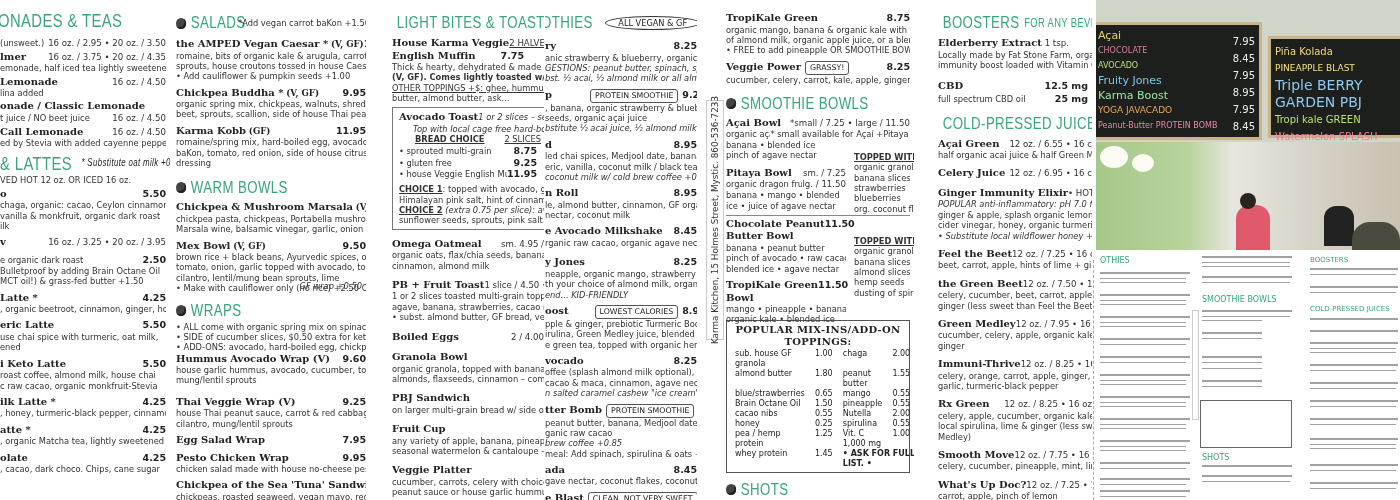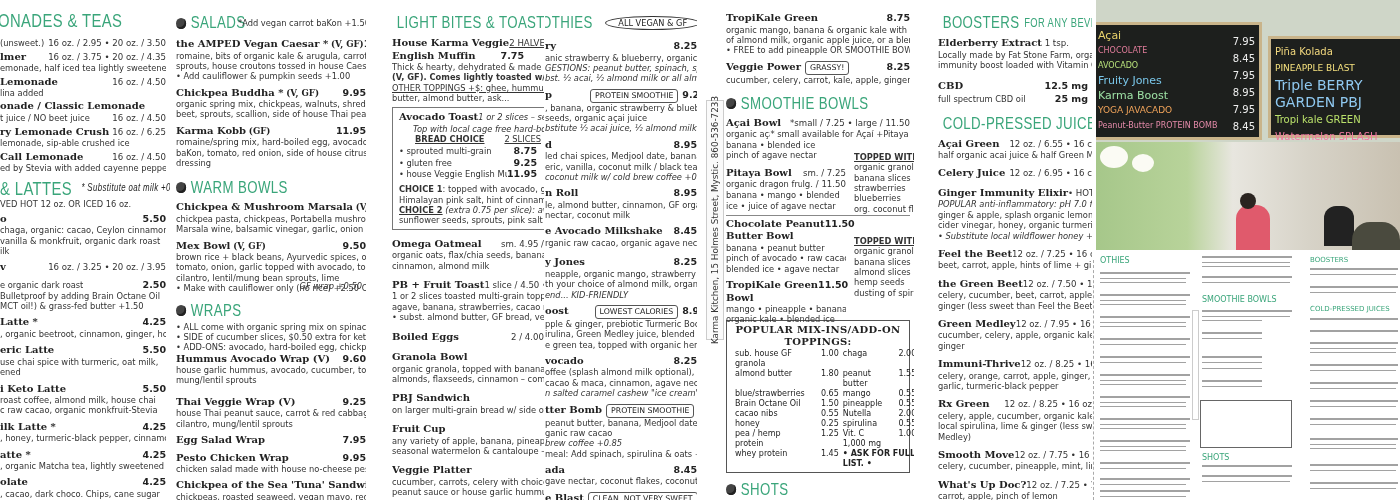--- a/index.html
+++ b/index.html
@@ -17,21 +17,21 @@
 .size{font-size:8.6px;color:#333}
 .desc{font-size:8.3px;color:#333;white-space:nowrap;overflow:hidden}
 .note{font-style:italic}
 .tag{display:inline-block;border:1px solid #555;border-radius:3px;font-size:7.8px;padding:0 4px;margin:0 4px;line-height:12px}
 .oval{display:inline-block;border:1px solid #333;border-radius:50%;font-size:8.2px;padding:1px 12px;margin-left:6px}
 .madebox{position:absolute;border:1px solid #999;font-size:8.3px;text-align:center;line-height:10px;padding:2px 4px;background:#fff}
 .box{border:1px solid #777;padding:3px 6px;margin-top:4px}
 .mix{border:1.5px solid #555;padding:3px 8px;margin-top:6px}
 .mix h4{font-family:"DejaVu Serif",serif;font-size:10px;letter-spacing:0.3px;text-align:center}
 .mixgrid{display:grid;grid-template-columns:1fr 30px 1fr 30px;font-size:8px;column-gap:4px}
-.mixgrid span:nth-child(2n){text-align:right}
+.mixgrid span:nth-child(2n){text-align:center}
 .vert{position:absolute;left:706px;top:100px;width:18px;height:240px;border:1px solid #ccc;background:#fafafa}
 .vert span{position:absolute;left:50%;top:50%;transform:translate(-50%,-50%) rotate(-90deg);white-space:nowrap;font-size:8.8px;color:#333}
 .photo{position:absolute;left:1096px;top:0;width:304px;height:250px;overflow:hidden;background:#cfd6c8}
 .minimenu{position:absolute;left:1096px;top:250px;width:304px;height:250px;background:#fff;overflow:hidden}
 .mm-line{position:absolute;height:2px;background:#555;opacity:.55}
 .dashed{border-left:1px dashed #aaa}
 </style>
 </head>
 <body>
 
@@ -64,27 +64,20 @@
     <div class="row">
         <span class="name">onade / Classic Lemonade</span>
       </div>
     <div class="row">
         <span class="desc">t juice / NO beet juice</span>
         <span class="size">16 oz. / 4.50</span>
       </div>
   </div>
   <div class="item" style="margin-top:2px">
     <div class="row">
-        <span class="name">ry Lemonade Crush</span>
-        <span class="size">16 oz. / 6.25</span>
-      </div>
-    <div class="desc">lemonade, sip-able crushed ice</div>
-  </div>
-  <div class="item" style="margin-top:2px">
-    <div class="row">
         <span class="name">Call Lemonade</span>
         <span class="size">16 oz. / 4.50</span>
       </div>
     <div class="desc">ed by Stevia with added cayenne pepper</div>
   </div>
 
   <div class="sec-title" style="margin-top:4px;font-size:19px">
     <span class="t">&amp; LATTES</span>
     <small class="note" style="font-size:10px">* Substitute oat milk +0.50</small>
   </div>
@@ -299,21 +292,21 @@
         <span class="price">8.75</span>
       </div>
     <div class="row" style="padding-right:8px">
         <span class="desc">• <span>gluten free</span></span>
         <span class="price">9.25</span>
       </div>
     <div class="row" style="padding-right:8px">
         <span class="desc">• <span>house Veggie English Muffin</span></span>
         <span class="price">11.95</span>
       </div>
-    <div class="desc" style="margin-top:4px"><b style="">CHOICE 1</b><span>: topped with avocado, ground fl</span></div>
+    <div class="desc" style="margin-top:4px"><b style="text-decoration:underline">CHOICE 1</b><span>: topped with avocado, ground fl</span></div>
     <div class="desc">Himalayan pink salt, hint of cinnamon</div>
     <div class="desc"><b style="text-decoration:underline">CHOICE 2</b> <i>(extra 0.75 per slice): avocado, ar</i></div>
     <div class="desc">sunflower seeds, sprouts, pink salt</div>
   </div>
 
   <div class="item" style="margin-top:8px">
     <div class="row">
         <span class="name">Omega Oatmeal</span>
         <span class="size">sm. 4.95 /</span>
       </div>

